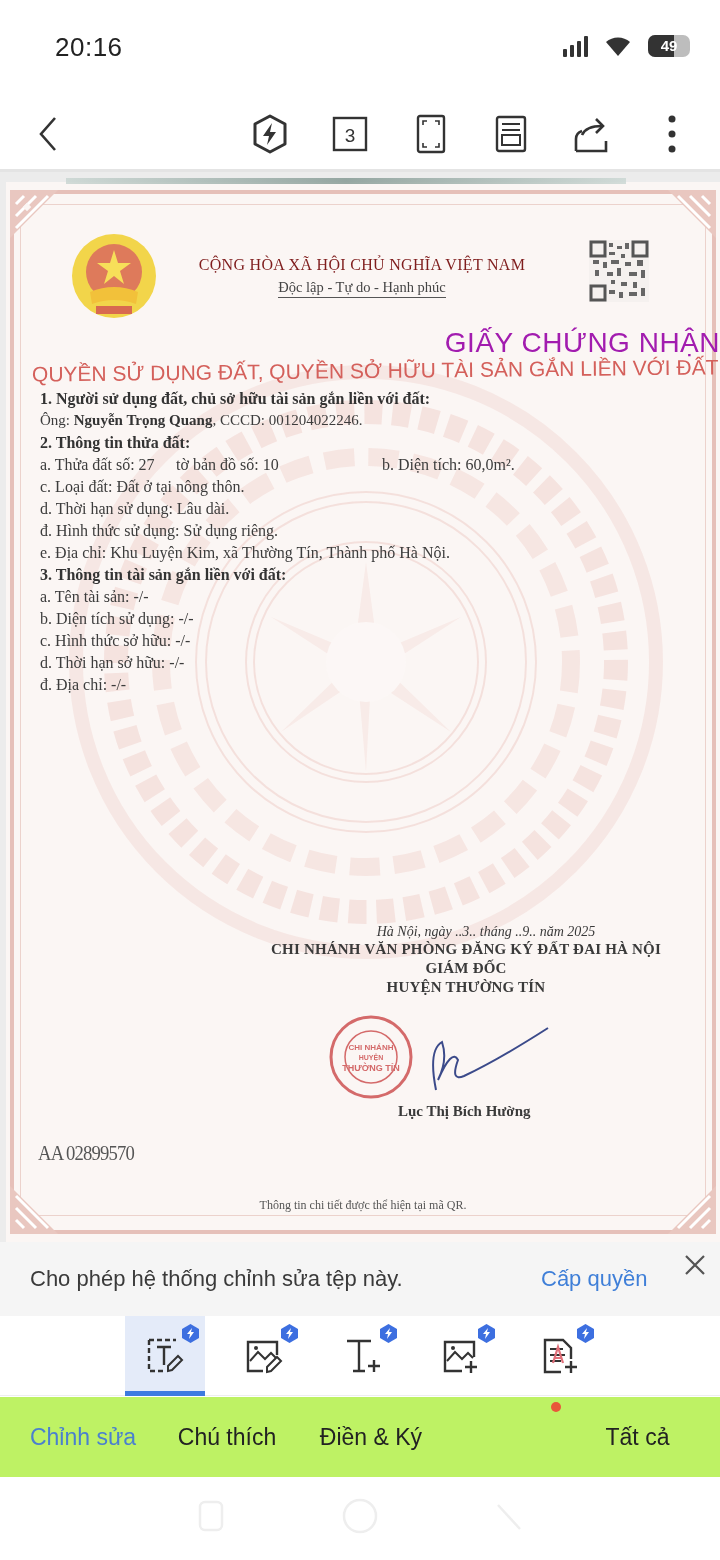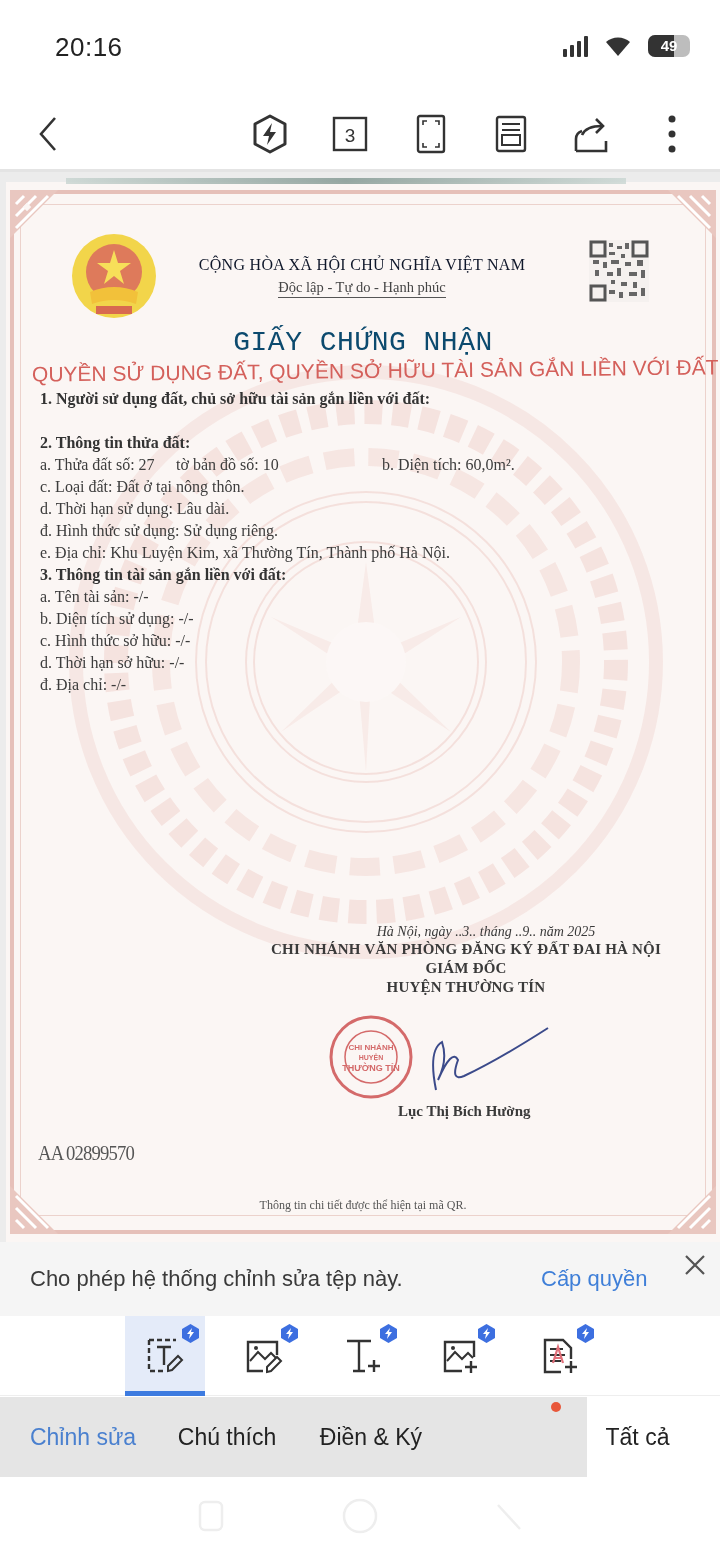--- a/index.html
+++ b/index.html
@@ -30,24 +30,24 @@
   .corner { position: absolute; width: 48px; height: 48px; }
   .corner.tl { left: 4px; top: 8px; }
   .corner.tr { right: 4px; top: 8px; transform: scaleX(-1); }
   .corner.bl { left: 4px; bottom: 8px; transform: scaleY(-1); }
   .corner.br { right: 4px; bottom: 8px; transform: scale(-1,-1); }
   .watermark { position: absolute; left: 60px; top: 180px; width: 600px; height: 600px; opacity: .55; }
 
   .serif { font-family: "Liberation Serif", serif; }
   .emblem { position: absolute; left: 62px; top: 48px; width: 92px; height: 96px; }
   .qr { position: absolute; left: 583px; top: 58px; width: 60px; height: 62px; }
-  .hdr-1 { position: absolute; left: 176px; top: 74px; width: 360px; text-align: center; font-size: 16px; color: #0f172a; letter-spacing: .3px; }
+  .hdr-1 { position: absolute; left: 176px; top: 74px; width: 360px; text-align: center; font-size: 16px; color: #7f1d1d; letter-spacing: .3px; }
   .hdr-2 { position: absolute; left: 176px; top: 97px; width: 360px; text-align: center; font-size: 14.5px; color: #444; }
   .hdr-2 span { border-bottom: 1px solid #555; padding-bottom: 2px; }
-  .title-1 { position: absolute; left: 0; top: 145px; width: 714px; text-align: center; font-size: 28px; color: #0c4a6e; font-family: Liberation Mono, monospace; letter-spacing: .5px; }
+  .title-1 { position: absolute; left: 0; top: 145px; width: 714px; text-align: right; font-size: 28px; color: #a21caf; font-family: Liberation Sans, sans-serif; letter-spacing: .5px; }
   .title-2 { position: absolute; left: 26px; top: 177px; width: 680px; text-align: center; font-size: 21px; color: #d4605b; font-family: "Liberation Sans", sans-serif; transform: rotate(-0.6deg); white-space: nowrap; }
 
   .body-text { position: absolute; left: 34px; font-size: 16px; color: #3c3c3c; white-space: nowrap; }
   .body-text b { color: #333; }
   .section-head { font-weight: bold; color: #333; }
 
   .sign-block { position: absolute; left: 260px; top: 742px; width: 400px; text-align: center; color: #3a3a3a; }
   .sign-date { font-style: italic; font-size: 14px; margin-left: 40px; }
   .sign-org { font-weight: bold; font-size: 15px; letter-spacing: .2px; line-height: 19px; }
   .stamp { position: absolute; left: 322px; top: 832px; width: 86px; height: 86px; }
@@ -63,21 +63,21 @@
   .perm-close { position: absolute; left: 680px; top: 8px; width: 30px; height: 30px; cursor: pointer; }
 
   
   .tools { position: absolute; left: 0; top: 1316px; width: 720px; height: 80px; background: #fff; border-bottom: 1px solid #eee; }
   .tool { position: absolute; top: 0; width: 80px; height: 80px; display: flex; align-items: center; justify-content: center; cursor: pointer; }
   .tool.active { background: #e4ebf9; }
   .tool.active::after { content: ""; position: absolute; left: 0; right: 0; bottom: 0; height: 5px; background: #3d7be0; }
   .pro-badge { position: absolute; top: 8px; right: 6px; width: 17px; height: 19px; }
 
   
-  .tabs { position: absolute; left: 0; top: 1397px; width: 587px; height: 80px; background: #e5e5e5; }
+  .tabs { position: absolute; left: 0; top: 1397px; width: 720px; height: 80px; background: #bef264; }
   .tab { position: absolute; top: 0; height: 80px; display: flex; align-items: center; justify-content: center; text-align: center; font-size: 23px; color: #222; cursor: pointer; line-height: 26px; }
   .tab.active { color: #4a80cf; }
   .tab-dot { position: absolute; width: 10px; height: 10px; border-radius: 50%; background: #e8573a; }
 
   
   .navbar { position: absolute; left: 0; top: 1477px; width: 720px; height: 83px; background: #fff; }
   .nav-btn { position: absolute; cursor: pointer; }
 </style>
 </head>
 <body>
@@ -227,20 +227,23 @@
           <rect x="52" y="48" width="4" height="8"></rect>
       </g>
     </svg>
 
     <div class="hdr-1 serif">CỘNG HÒA XÃ HỘI CHỦ NGHĨA VIỆT NAM</div>
     <div class="hdr-2 serif"><span>Độc lập - Tự do - Hạnh phúc</span></div>
     <div class="title-1">GIẤY CHỨNG NHẬN</div>
     <div class="title-2">QUYỀN SỬ DỤNG ĐẤT, QUYỀN SỞ HỮU TÀI SẢN GẮN LIỀN VỚI ĐẤT</div>
 
     <div class="body-text serif section-head" style="top:208px">1. Người sử dụng đất, chủ sở hữu tài sản gắn liền với đất:</div>
+    <div class="body-text serif" style="top:230px; font-size:15px">
+      <span>Ông: </span><b>Nguyễn Trọng Quang</b><span>, CCCD: 001204022246.</span>
+    </div>
 
     <div class="body-text serif section-head" style="top:252px">2. Thông tin thửa đất:</div>
     <div class="body-text serif" style="top:274px">a. Thửa đất số: 27</div>
     <div class="body-text serif" style="top:274px; left:170px">tờ bản đồ số: 10</div>
     <div class="body-text serif" style="top:274px; left:376px">b. Diện tích: 60,0m².</div>
     <div class="body-text serif" style="top:296px">c. Loại đất: Đất ở tại nông thôn.</div>
     <div class="body-text serif" style="top:318px">d. Thời hạn sử dụng: Lâu dài.</div>
     <div class="body-text serif" style="top:340px">đ. Hình thức sử dụng: Sử dụng riêng.</div>
     <div class="body-text serif" style="top:362px">e. Địa chỉ: Khu Luyện Kim, xã Thường Tín, Thành phố Hà Nội.</div>
 

